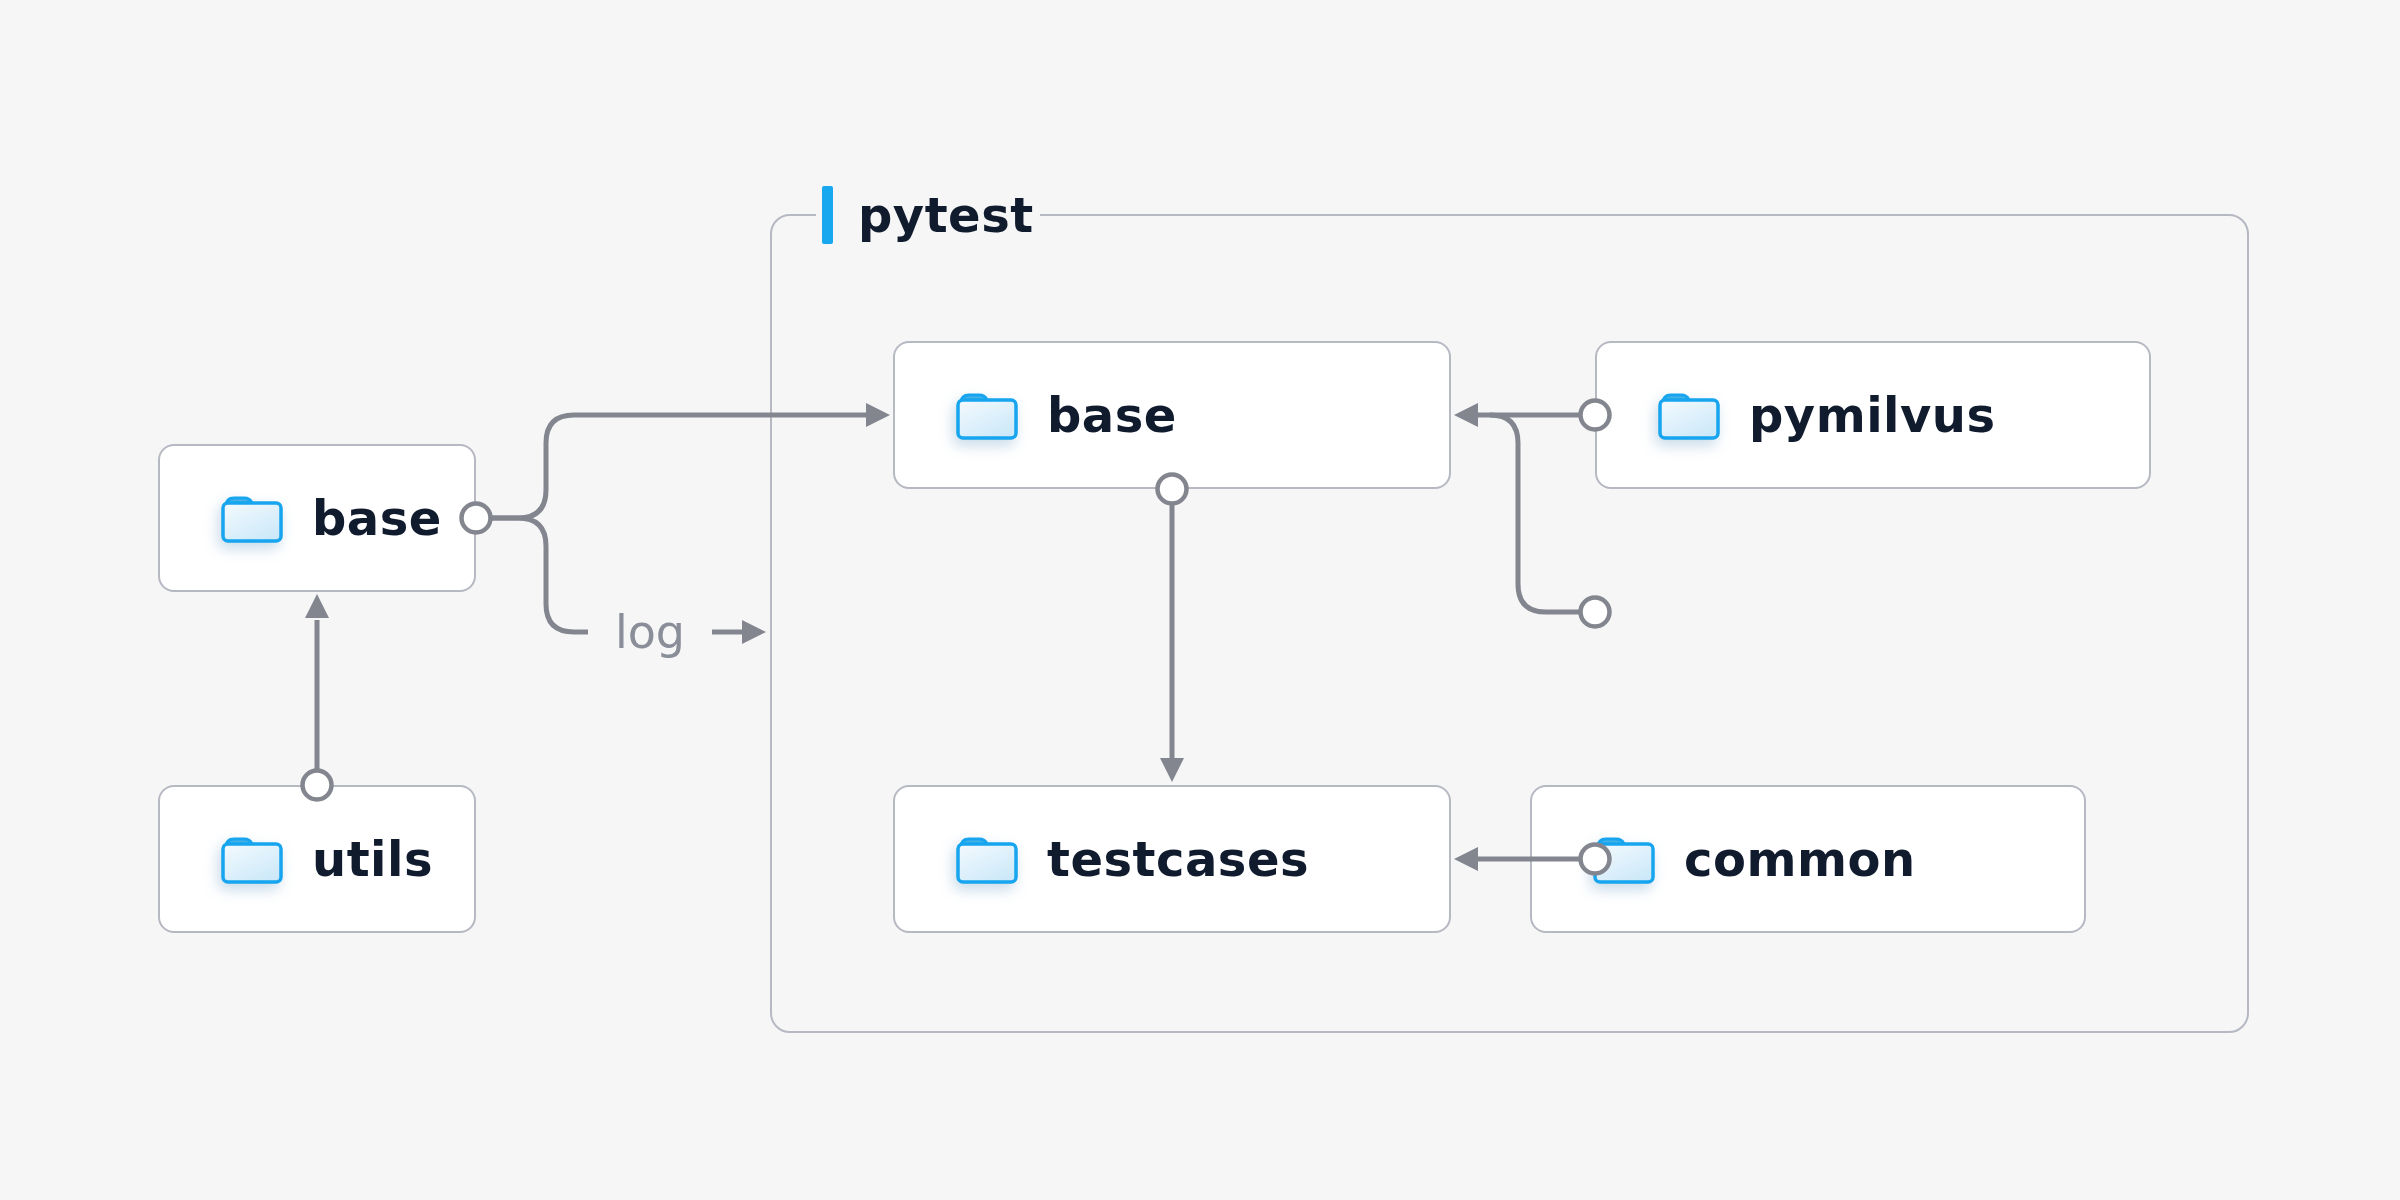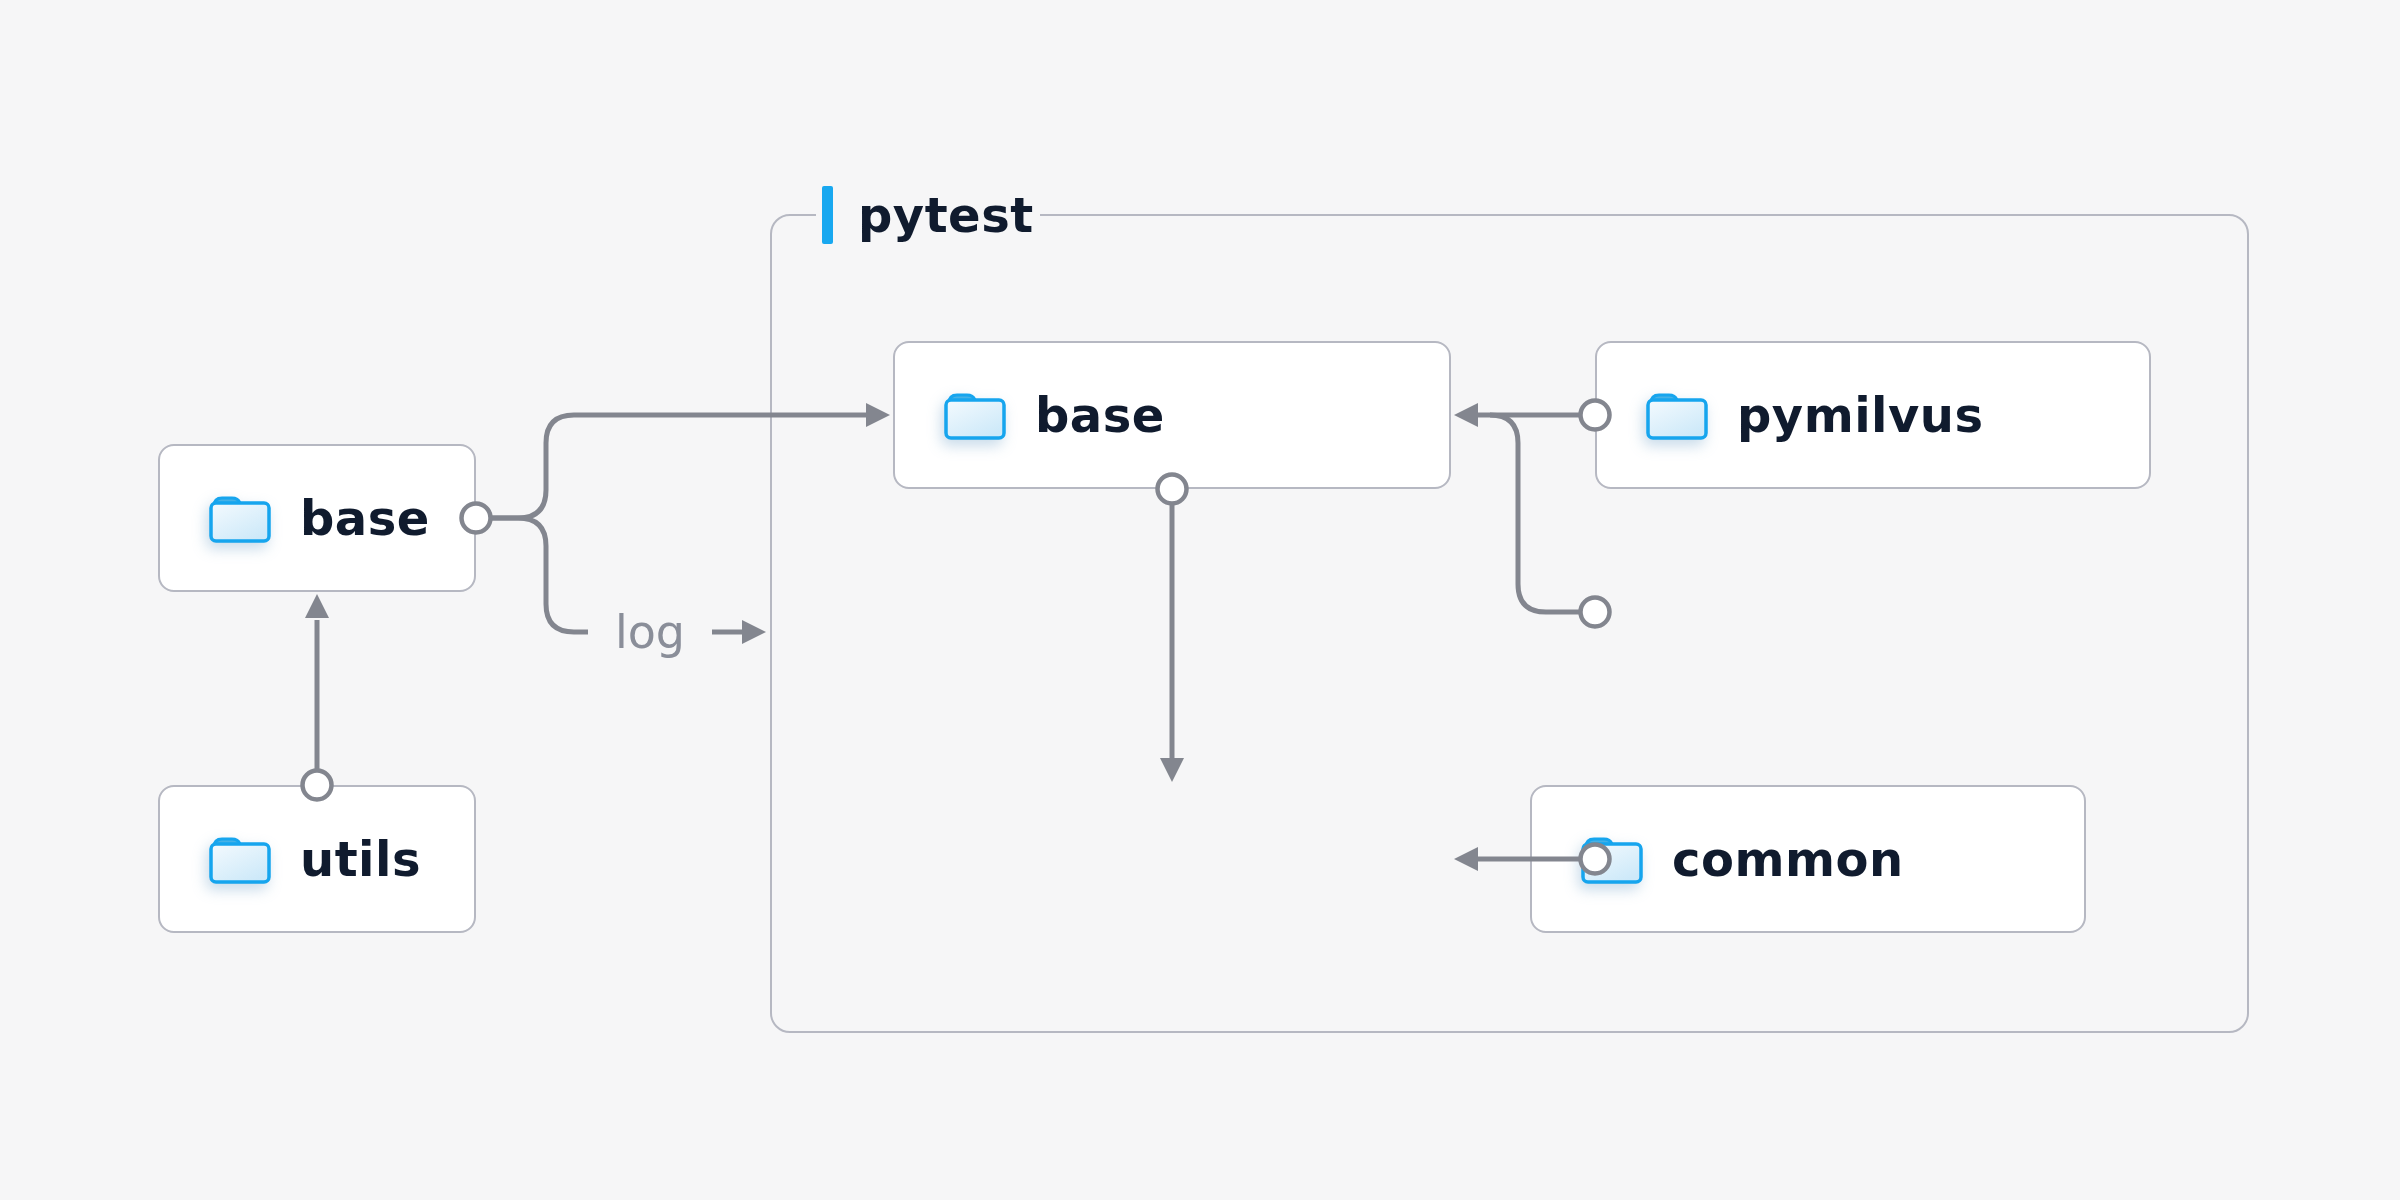--- a/index.html
+++ b/index.html
@@ -19,21 +19,21 @@
     position:absolute;left:816px;top:184px;height:62px;
     display:flex;align-items:center;gap:25px;padding:0 6px;
     background:var(--bg);
   }
   .accent-bar{width:11px;height:58px;background:var(--accent);border-radius:2px;flex:none;}
   .legend-text{font-size:48px;font-weight:700;color:var(--text);letter-spacing:.5px;line-height:1;}
 
   .node{
     position:absolute;display:flex;align-items:center;
     background:var(--node-bg);border:2px solid var(--border);border-radius:16px;
-    padding-left:48px;gap:28px;box-sizing:border-box;
+    padding-left:60px;gap:28px;box-sizing:border-box;
   }
   .node .label{font-size:48px;font-weight:700;color:var(--text);letter-spacing:.5px;line-height:1;}
   .folder{width:64px;height:52px;flex:none;filter:drop-shadow(-3px 6px 7px rgba(110,160,200,.38));}
 
   .log-label{
     position:absolute;left:598px;top:602px;width:104px;height:60px;
     line-height:60px;text-align:center;font-size:46px;font-weight:400;color:var(--muted-text);
   }
 
   svg.edges{position:absolute;left:0;top:0;width:2400px;height:1200px;pointer-events:none;}
@@ -82,20 +82,26 @@
         <use href="#folder-sym"></use>
       </svg>
     <span class="label">base</span>
   </div>
   <div class="node" style="left:1595px;top:341px;width:556px;height:148px">
     <svg class="folder">
         <use href="#folder-sym"></use>
       </svg>
     <span class="label">pymilvus</span>
   </div>
+  <div class="node" style="left:893px;top:785px;width:558px;height:148px">
+    <svg class="folder">
+        <use href="#folder-sym"></use>
+      </svg>
+    <span class="label">testcases</span>
+  </div>
   <div class="node" style="left:1530px;top:785px;width:556px;height:148px">
     <svg class="folder">
         <use href="#folder-sym"></use>
       </svg>
     <span class="label">common</span>
   </div>
 
   <div class="log-label">log</div>
 
   <svg class="edges" viewBox="0 0 2400 1200">

